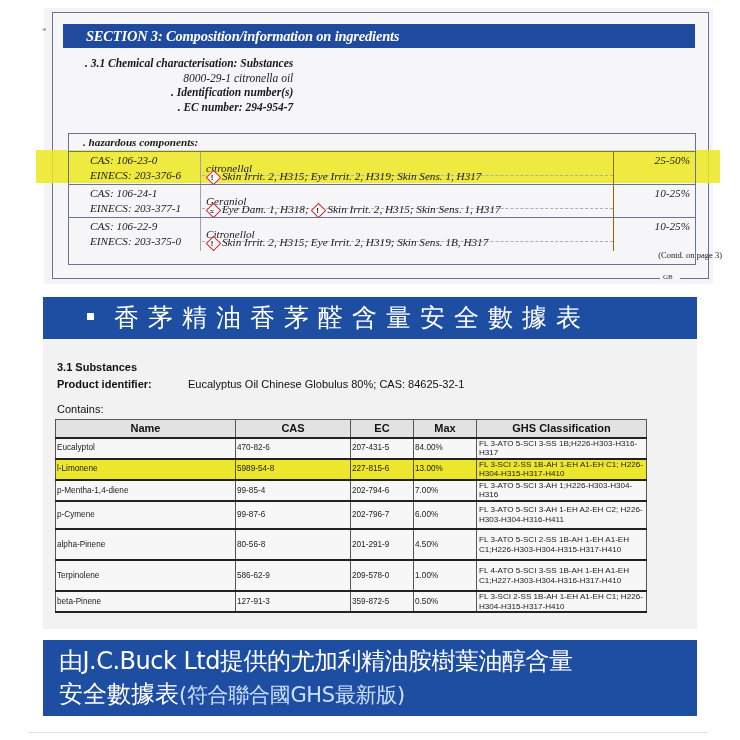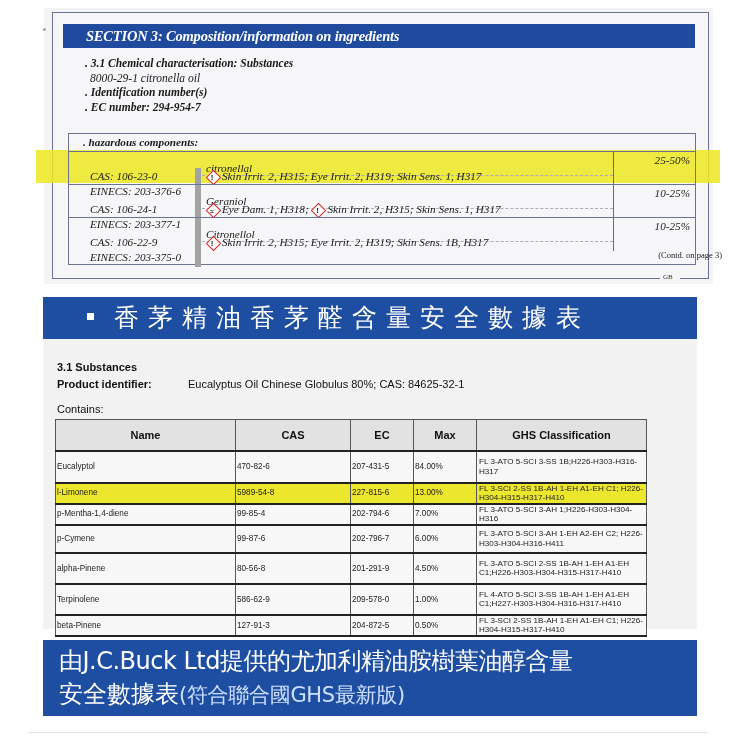--- a/index.html
+++ b/index.html
@@ -33,36 +33,36 @@
   }
   .section-header {
     position: absolute; left: 63px; top: 24px; width: 632px; height: 24px;
     background: #1f4a9e; color: #fff;
     font-family: "Liberation Serif", serif; font-style: italic; font-weight: bold;
     font-size: 14.5px; line-height: 24px; padding-left: 23px; letter-spacing: -0.2px;
   }
   .sds-lines {
     position: absolute; left: 85px; top: 56px;
     font-family: "Liberation Serif", serif; font-style: italic; font-size: 11.5px;
-    color: #1a1a1a; line-height: 14.6px;
+    color: #1a1a1a; line-height: 14.6px; text-align: right;
   }
   .sds-lines .b { font-weight: bold; }
   .sds-lines .ind { padding-left: 5px; }
 
   .haz-table {
     position: absolute; left: 68px; top: 133px; width: 628px; height: 132px;
     border: 1px solid #6a7396; background: #f6f6f8;
     font-family: "Liberation Serif", serif; font-style: italic; font-size: 11.2px; color: #1a1a1a;
   }
   .haz-title { position: absolute; left: 14px; top: 0px; height: 17px; line-height: 17px; font-weight: bold; }
   .haz-row {
     position: absolute; left: 0; width: 626px; height: 33px;
     border-top: 1px solid #6a7396;
   }
-  .haz-cas { position: absolute; left: 0; top: 16px; width: 132px; height: 33px; border-right: 6px solid #a3a3a3; padding-left: 21px; line-height: 15px; padding-top: 1px; }
+  .haz-cas { position: absolute; left: 0; top: 0; width: 132px; height: 33px; border-right: 1px solid #a3a3a3; padding-left: 21px; line-height: 15px; padding-top: 1px; }
   .haz-name { position: absolute; left: 133px; top: 8px; width: 411px; height: 16px; line-height: 16px; padding-left: 4px; border-bottom: 1px dashed #a9acbc; }
   .haz-class { position: absolute; left: 133px; top: 16px; width: 411px; height: 17px; line-height: 17px; padding-left: 4px; white-space: nowrap; }
   .haz-pct { position: absolute; left: 544px; top: 0; width: 82px; height: 33px; border-left: 1px solid #a16207; text-align: right; padding-right: 5px; line-height: 16px; }
   .ghs-icon {
     display: inline-block; width: 12px; height: 12px; position: relative; vertical-align: -2px; margin-right: 4px;
   }
   .ghs-icon::before {
     content: ""; position: absolute; left: 1.5px; top: 1.5px; width: 9px; height: 9px;
     border: 1.3px solid #d4262a; transform: rotate(45deg); background: #fff;
   }
@@ -92,21 +92,21 @@
   }
   .p2-text { position: absolute; font-family: "Liberation Sans", sans-serif; color: #111; font-size: 11px; }
   .p2-bold { font-weight: bold; }
 
   .data-table {
     position: absolute; left: 55px; top: 419px; width: 591px; border-collapse: collapse;
     font-family: "Liberation Sans", sans-serif; font-size: 8.2px; color: #222;
     table-layout: fixed;
   }
   .data-table th {
-    background: #e2e2e2; font-size: 11px; font-weight: bold; height: 31px; color: #111;
+    background: #e2e2e2; font-size: 11px; font-weight: bold; height: 18px; color: #111;
     border: 1px solid #555; border-bottom: 2px solid #222;
   }
   .data-table td {
     border: 1px solid #555; padding: 0 1px; background: #f7f7f7; line-height: 9.6px; vertical-align: middle;
   }
   .data-table tr.row td { border-bottom: 2px solid #222; }
   .data-table tr.hl td { background: #ece72c; }
   .data-table td.ghs { padding-left: 2px; font-size: 8.1px; }
 
   
@@ -204,21 +204,21 @@
   <thead>
     <tr>
       <th>Name</th>
       <th>CAS</th>
       <th>EC</th>
       <th>Max</th>
       <th>GHS Classification</th>
     </tr>
   </thead>
   <tbody>
-    <tr class="row" style="height:32px;">
+    <tr class="row" style="height:21px;">
       <td>Eucalyptol</td>
       <td>470-82-6</td>
       <td>207-431-5</td>
       <td>84.00%</td>
       <td class="ghs">FL 3-ATO 5-SCI 3-SS 1B;H226-H303-H316-H317</td>
     </tr>
     <tr class="row hl" style="height:21px;">
       <td>l-Limonene</td>
       <td>5989-54-8</td>
       <td>227-815-6</td>
@@ -249,21 +249,21 @@
     <tr class="row" style="height:31px;margin-left:34px;">
       <td>Terpinolene</td>
       <td>586-62-9</td>
       <td>209-578-0</td>
       <td>1.00%</td>
       <td class="ghs">FL 4-ATO 5-SCI 3-SS 1B-AH 1-EH A1-EH C1;H227-H303-H304-H316-H317-H410</td>
     </tr>
     <tr class="row" style="height:21px;">
       <td>beta-Pinene</td>
       <td>127-91-3</td>
-      <td>204-872-5</td>
+      <td>359-872-5</td>
       <td>0.50%</td>
       <td class="ghs">FL 3-SCI 2-SS 1B-AH 1-EH A1-EH C1; H226-H304-H315-H317-H410</td>
     </tr>
   </tbody>
 </table>
 
 <div class="banner2">
   <div class="l1">由J.C.Buck Ltd提供的尤加利精油胺樹葉油醇含量</div>
   <div class="l2">
     <span>安全數據表</span><span class="sub">(符合聯合國GHS最新版)</span>

